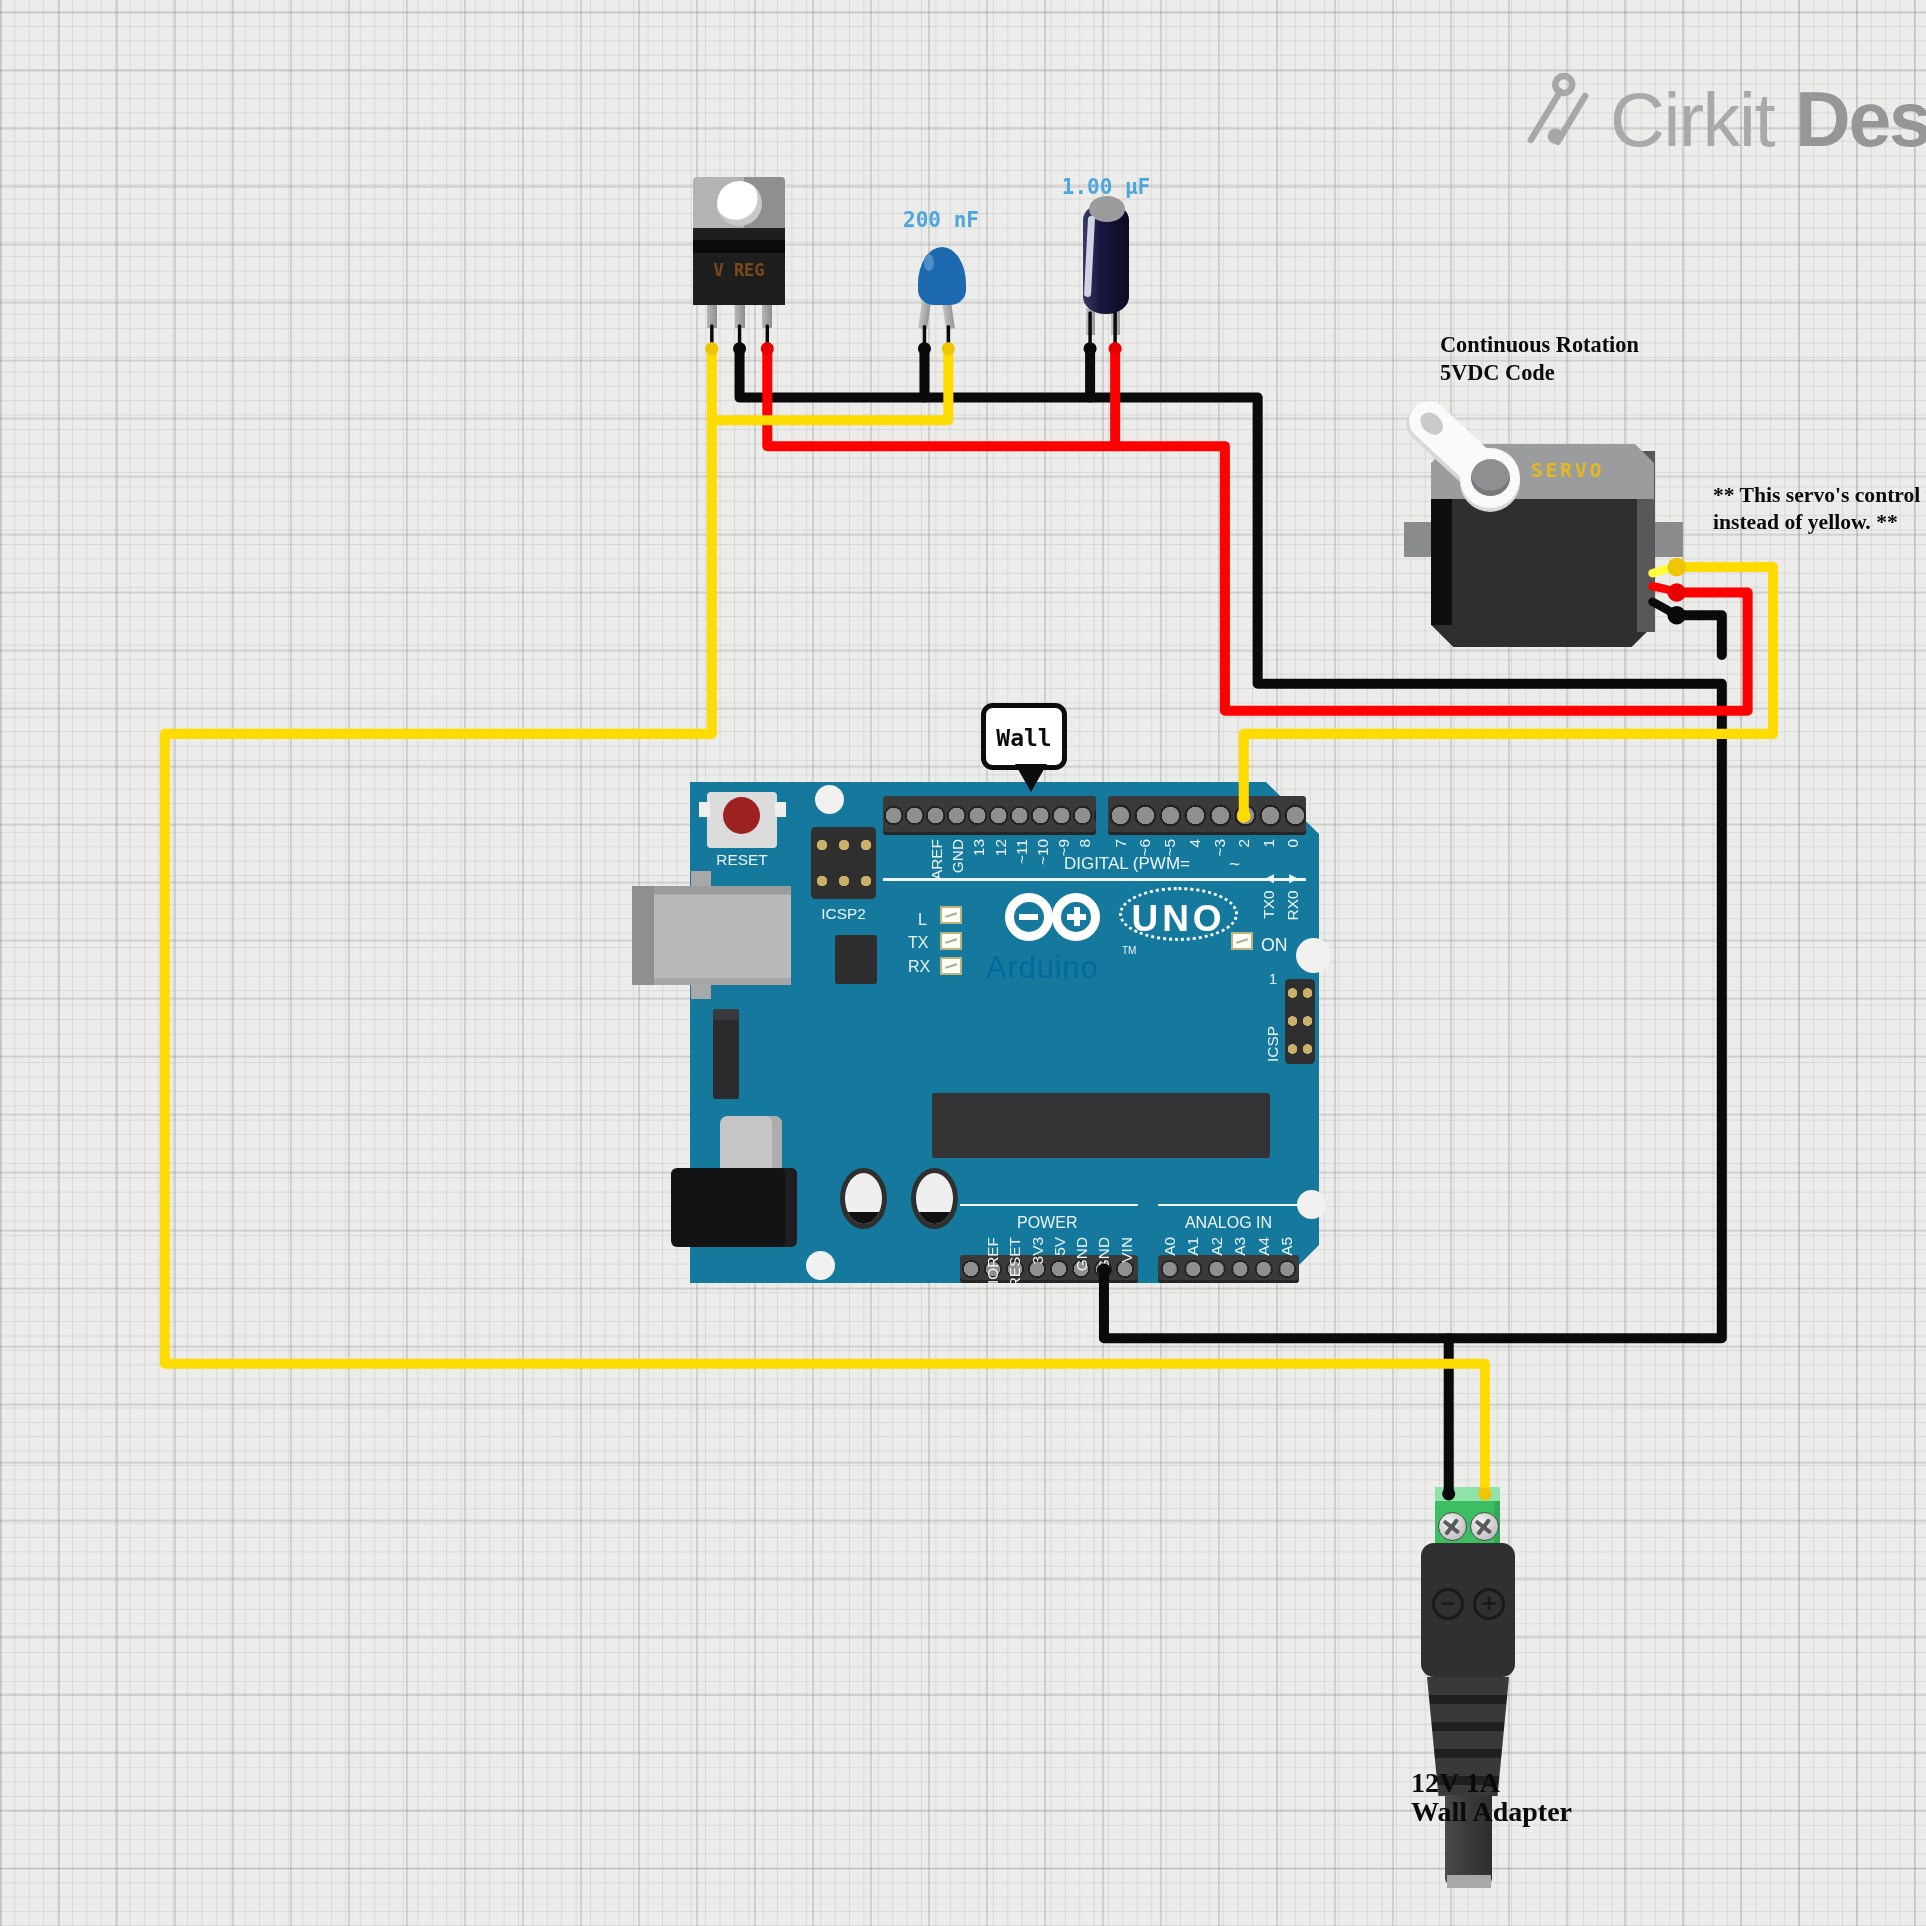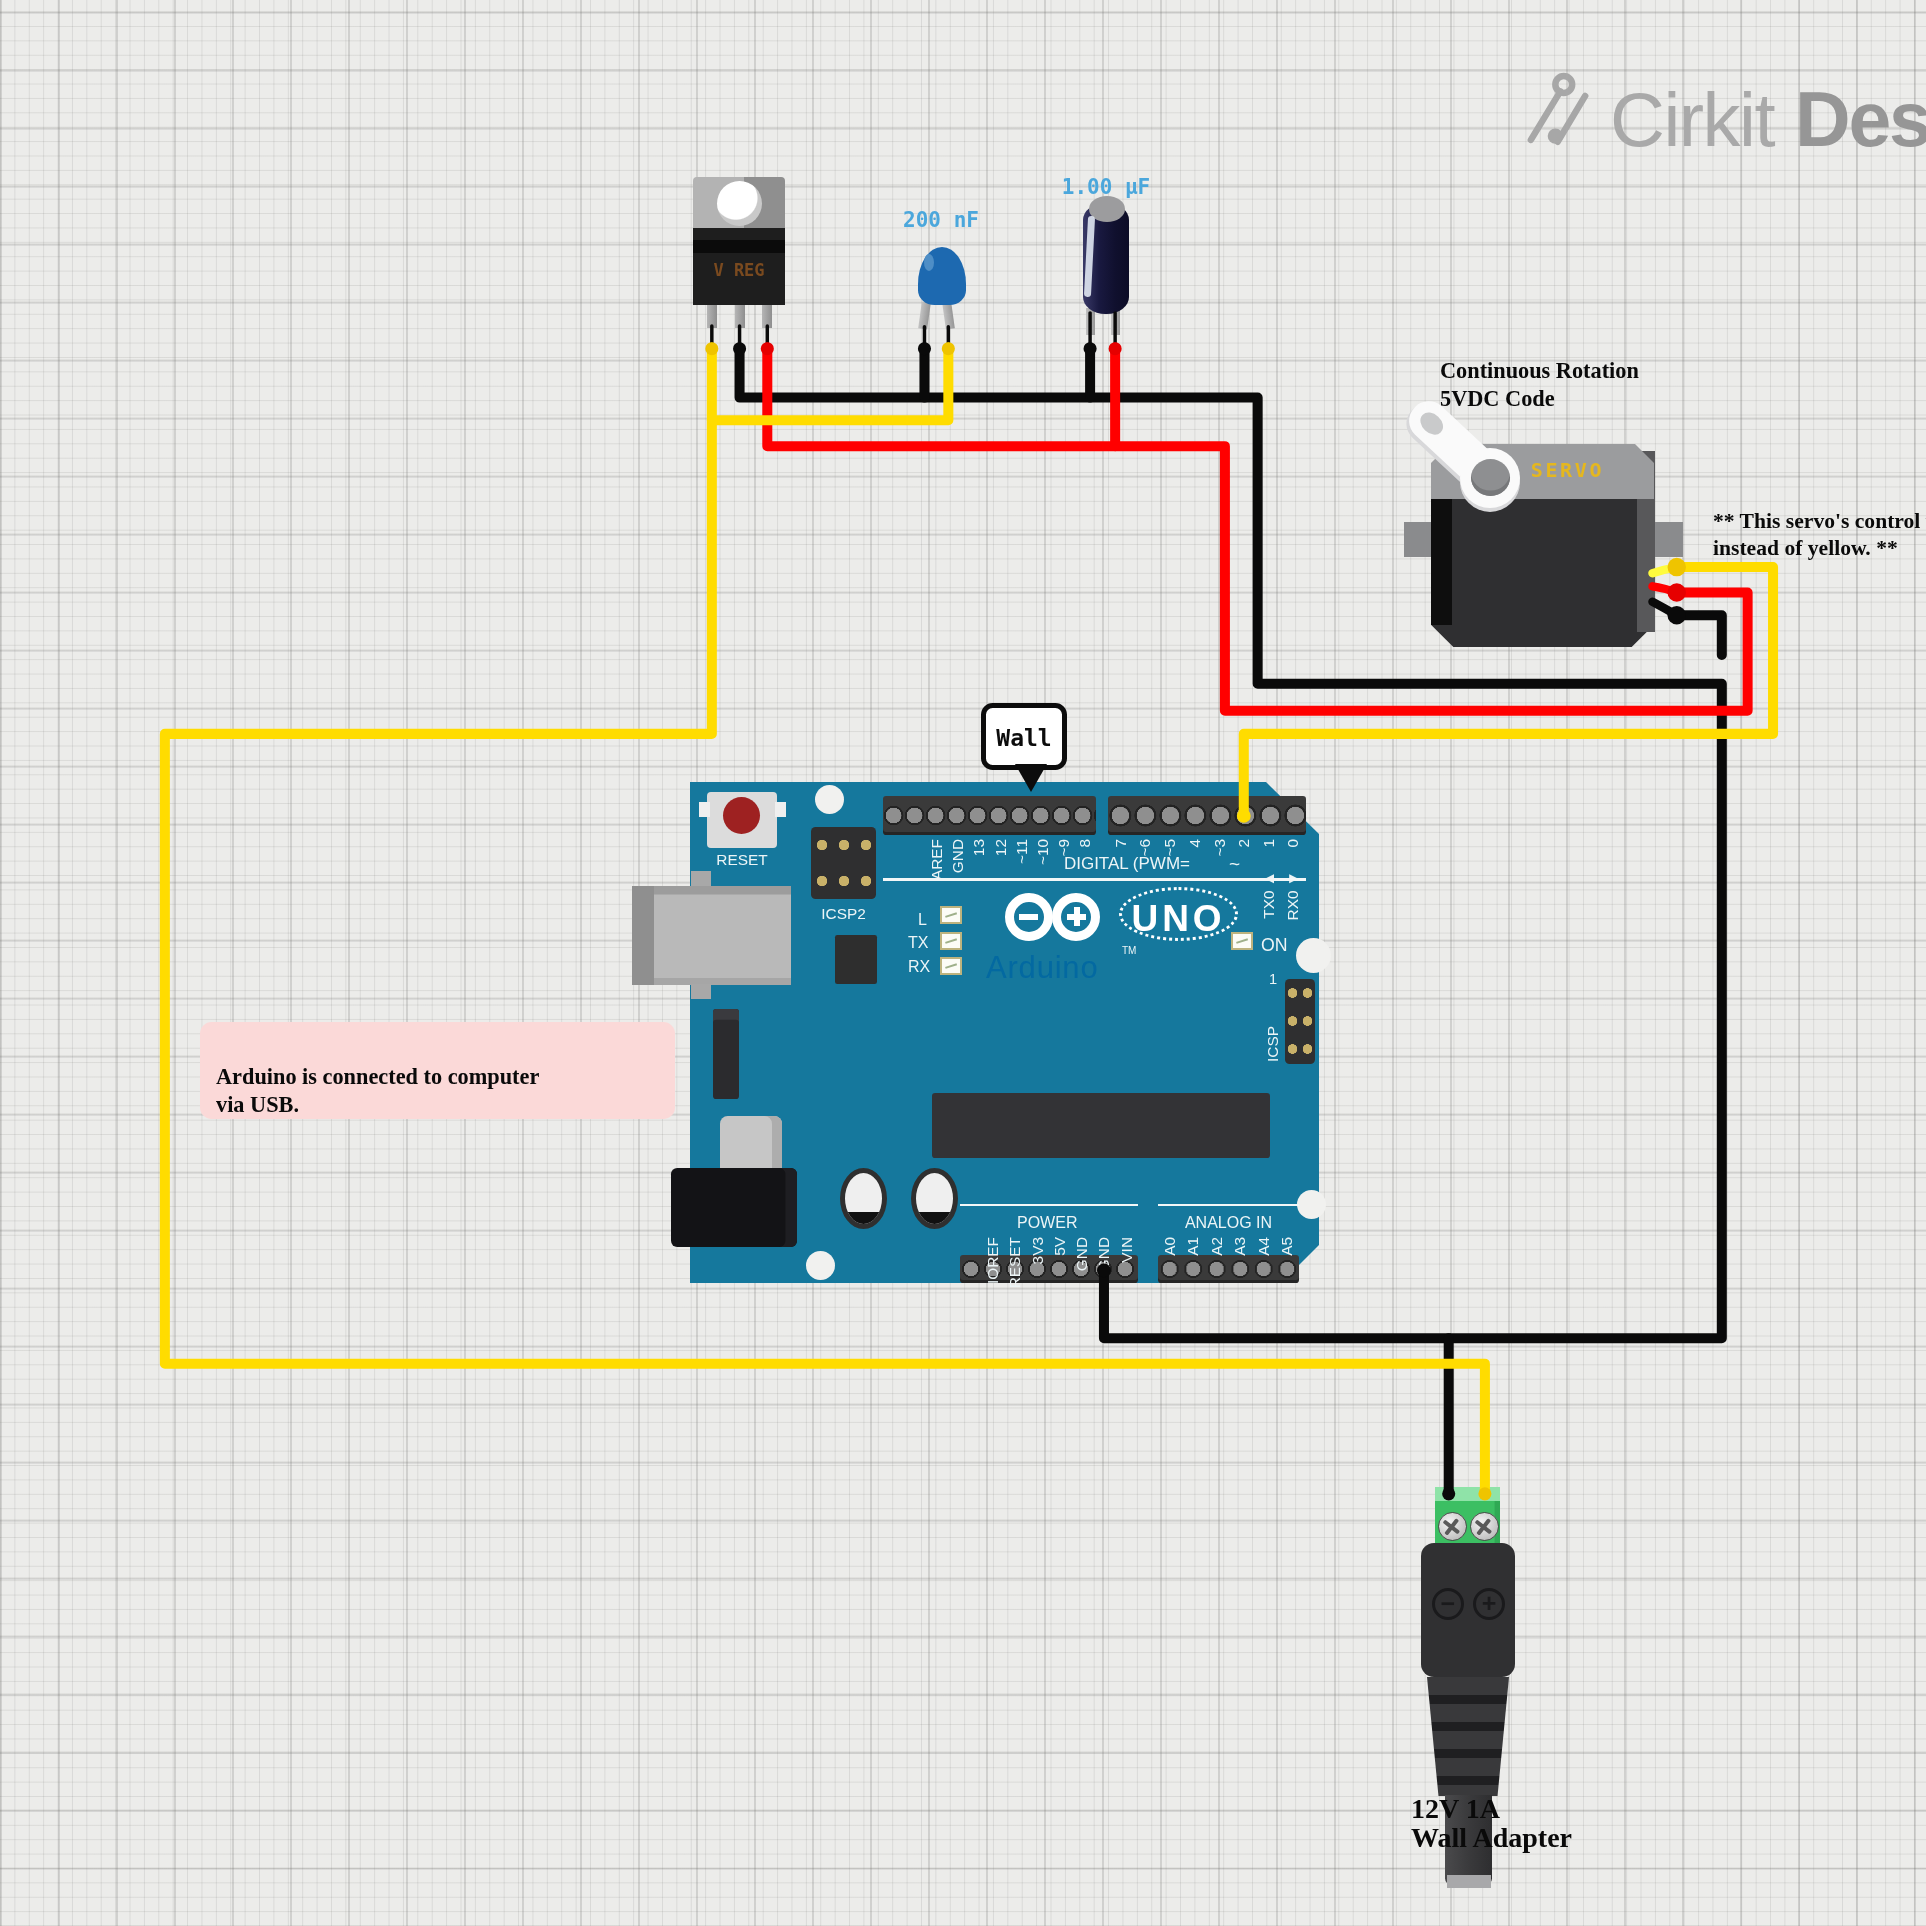--- a/index.html
+++ b/index.html
@@ -17,21 +17,21 @@
   }
   .abs{position:absolute;}
   .scene{position:absolute;left:0;top:0;width:2263px;height:1992px;}
 
   
   .brand{position:absolute;left:1524px;top:65px;display:flex;align-items:baseline;gap:21px;}
   .brand .lite{font-size:76px;font-weight:400;color:#A9A9A9;letter-spacing:-1.5px;}
   .brand .bold{font-size:77px;font-weight:800;color:#969696;letter-spacing:-2.3px;}
 
   
-  .note-serif{font-family:"Liberation Serif",serif;font-weight:700;color:#0A0A0A;font-size:22.3px;line-height:28px;white-space:nowrap;margin-top:26px;}
+  .note-serif{font-family:"Liberation Serif",serif;font-weight:700;color:#0A0A0A;font-size:22.3px;line-height:28px;white-space:nowrap;}
   .pink-note{position:absolute;left:200px;top:1022px;width:475px;height:97px;background:#FBD9D8;border-radius:11.6px;}
   .pink-note .txt{position:absolute;left:16px;top:15.4px;}
   .callout{position:absolute;left:981px;top:703px;width:86px;height:67px;background:#FFFFFF;border:5px solid #0C0C0C;border-radius:11.6px;box-sizing:border-box;}
   .callout .txt{position:absolute;left:0;right:0;top:17px;text-align:center;font-family:"DejaVu Sans Mono",monospace;font-weight:700;font-size:23px;color:#0C0C0C;}
   .callout .tail{position:absolute;left:28.5px;top:56px;width:0;height:0;border-left:16px solid transparent;border-right:16px solid transparent;border-top:28px solid #0C0C0C;}
 
   
   .val-label{font-family:"DejaVu Sans Mono",monospace;font-weight:700;font-size:21px;color:#4BA7DC;text-align:center;white-space:nowrap;}
 
   
@@ -370,25 +370,19 @@
         <circle cx="4353" cy="1538" r="24" fill="#E60000"></circle>
         <circle cx="4353" cy="1597" r="24" fill="#0A0A0A"></circle>
         <circle cx="3229" cy="2118" r="18" fill="#FFDC00"></circle>
         <circle cx="2866" cy="3298" r="18" fill="#0A0A0A"></circle>
         <circle cx="3761" cy="3878" r="17" fill="#0A0A0A"></circle>
         <circle cx="3855" cy="3878" r="17" fill="#EFC400"></circle>
       </g>
     </g>
   </svg>
 
-  <div class="pink-note over abs">
-    <div class="txt note-serif">
-      <div>Arduino is connected to computer</div>
-      <div>via USB.</div>
-    </div>
-  </div>
   <div class="callout over">
     <div class="txt">Wall</div>
     <div class="tail"></div>
   </div>
 
 </div>
 
 
 </body></html>

